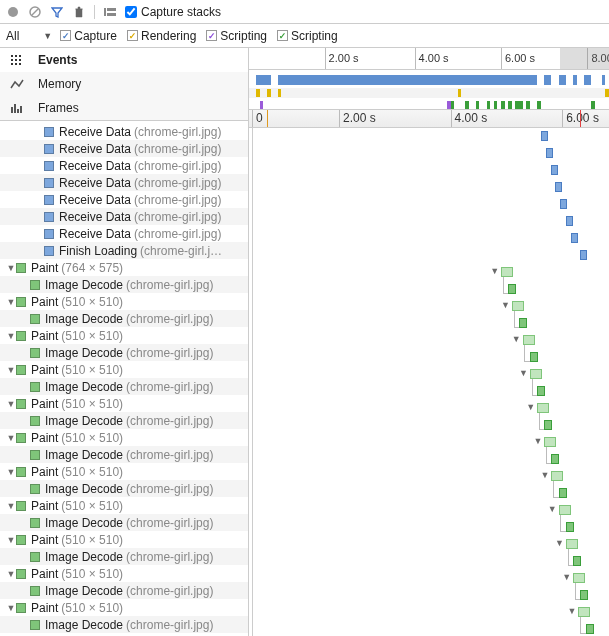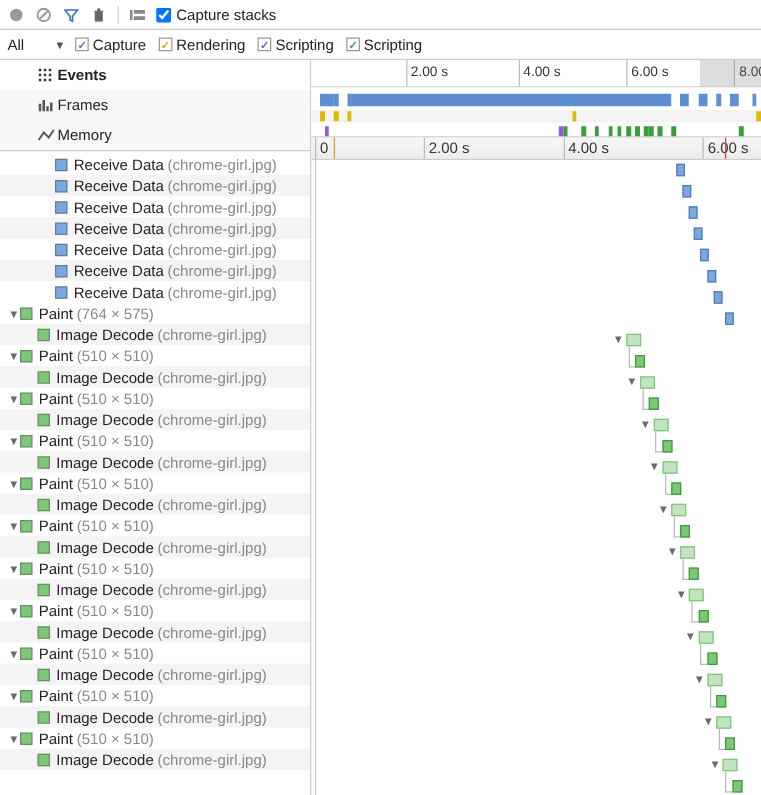--- a/index.html
+++ b/index.html
@@ -20,21 +20,21 @@
 .lg { display: flex; align-items: center; gap: 3px; }
 .lg .box { width: 11px; height: 11px; border: 1px solid #999; display: inline-flex; align-items: center; justify-content: center; font-size: 9px; font-weight: bold; }
 .lg.loading .box { color: #4a7cc2; }
 .lg.scripting .box { color: #d9a900; }
 .lg.rendering .box { color: #8a4ad9; }
 .lg.painting .box { color: #3a9e3a; }
 
 .main { display: flex; height: 588px; }
 .leftcol { width: 249px; border-right: 1px solid #ccc; overflow: hidden; display: flex; flex-direction: column; }
 .tabs { border-bottom: 1px solid #ccc; background: #f7f7f7; }
-.tab { height: 24px; display: flex; align-items: center; padding: 0 28px; gap: 0; cursor: pointer; }
+.tab { height: 24px; display: flex; align-items: center; padding: 0 8px; gap: 12px; cursor: pointer; }
 .tab.active { background: #fff; font-weight: bold; border-bottom: 1px solid #fff; position: relative; }
 .tab .ticon { width: 18px; display: inline-flex; justify-content: center; }
 
 .events { flex: 1; overflow-y: auto; font-size: 12px; padding-top: 2px; }
 .evrow { height: 17px; display: flex; align-items: center; white-space: nowrap; overflow: hidden; }
 .evrow.alt { background: #f4f4f4; }
 .evrow .indent { display: inline-block; }
 .evrow .twisty { width: 10px; font-size: 9px; color: #6a6a6a; text-align: center; }
 .evrow .sq { width: 10px; height: 10px; margin-right: 5px; border: 1px solid rgba(0,0,0,0.25); }
 .sq.loading { background: #7da7dd; }
@@ -148,36 +148,36 @@
               <line x1="2" y1="2" x2="14" y2="2" stroke="#333" stroke-dasharray="2 2" stroke-width="2"></line>
               <line x1="2" y1="6" x2="14" y2="6" stroke="#333" stroke-dasharray="2 2" stroke-width="2"></line>
               <line x1="2" y1="10" x2="14" y2="10" stroke="#333" stroke-dasharray="2 2" stroke-width="2"></line>
             </svg>
           </span>
         <span>Events</span>
       </div>
       <div class="tab">
         <span class="ticon">
             <svg width="16" height="12">
+              <polyline points="2,10 6,4 10,8 14,2" fill="none" stroke="#555" stroke-width="1.5"></polyline>
+            </svg>
+          </span>
+        <span>Memory</span>
+      </div>
+      <div class="tab">
+        <span class="ticon">
+            <svg width="16" height="12">
               <rect x="2" y="5" width="2" height="6" fill="#555"></rect>
               <rect x="5" y="2" width="2" height="9" fill="#555"></rect>
               <rect x="8" y="7" width="2" height="4" fill="#555"></rect>
               <rect x="11" y="4" width="2" height="7" fill="#555"></rect>
             </svg>
           </span>
         <span>Frames</span>
       </div>
-      <div class="tab">
-        <span class="ticon">
-            <svg width="16" height="12">
-              <polyline points="2,10 6,4 10,8 14,2" fill="none" stroke="#555" stroke-width="1.5"></polyline>
-            </svg>
-          </span>
-        <span>Memory</span>
-      </div>
     </div>
     <div class="events" id="events">
         <div class="evrow">
           <span class="indent" style="width: 34px;"></span>
           <span class="twisty"></span>
           <span class="sq loading"></span>
           <span class="name">Receive Data</span>
           <span class="extra"> (chrome-girl.jpg)</span>
         </div>
         <div class="evrow alt">
@@ -214,20 +214,27 @@
           <span class="sq loading"></span>
           <span class="name">Receive Data</span>
           <span class="extra"> (chrome-girl.jpg)</span>
         </div>
         <div class="evrow">
           <span class="indent" style="width: 34px;"></span>
           <span class="twisty"></span>
           <span class="sq loading"></span>
           <span class="name">Receive Data</span>
           <span class="extra"> (chrome-girl.jpg)</span>
+        </div>
+        <div class="evrow alt">
+          <span class="indent" style="width: 34px;"></span>
+          <span class="twisty"></span>
+          <span class="sq loading"></span>
+          <span class="name">Finish Loading</span>
+          <span class="extra"> (chrome-girl.j…</span>
         </div>
         <div class="evrow">
           <span class="indent" style="width: 6px;"></span>
           <span class="twisty">▼</span>
           <span class="sq painting"></span>
           <span class="name">Paint</span>
           <span class="extra"> (764 × 575)</span>
         </div>
         <div class="evrow alt">
           <span class="indent" style="width: 20px;"></span>

